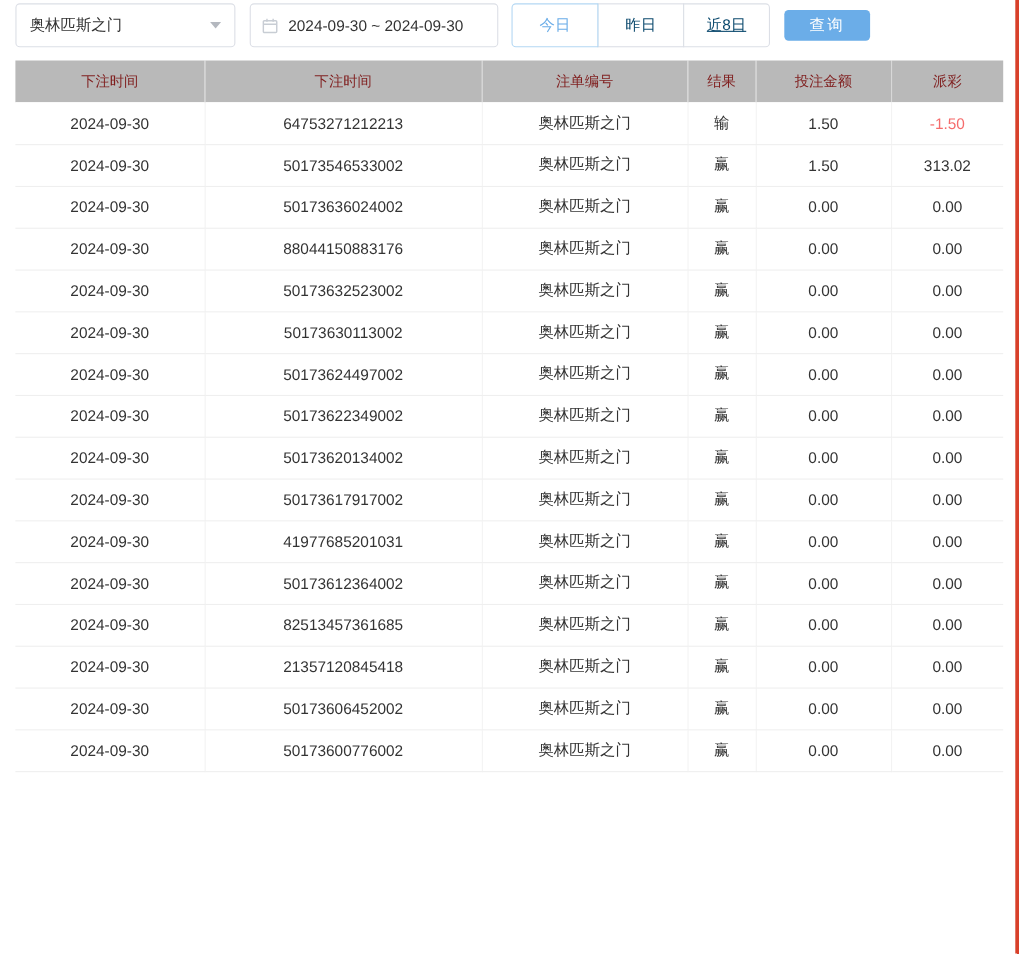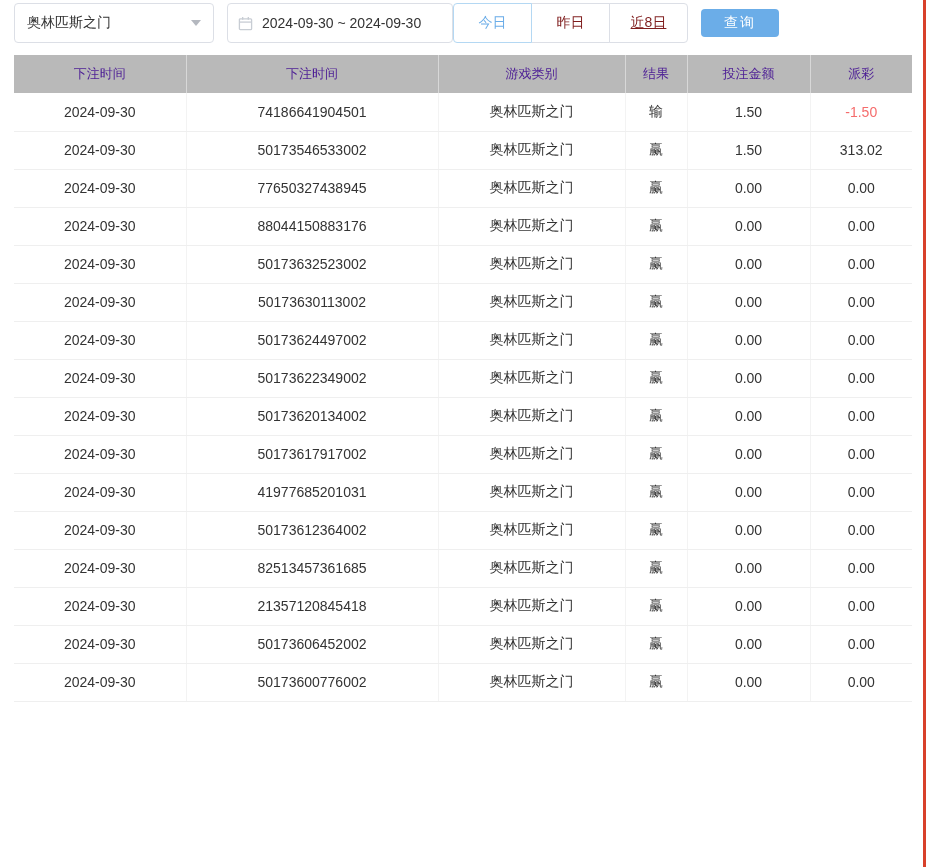--- a/index.html
+++ b/index.html
@@ -30,24 +30,24 @@
     display:flex;align-items:center;justify-content:space-between;
     padding:0 12px;font-size:14px;color:#333;cursor:pointer;background:#fff;
   }
   .caret-down{width:0;height:0;border-left:5px solid transparent;border-right:5px solid transparent;border-top:6px solid #b4b8bf;}
   .date-box{
     width:226px;height:40px;border:1px solid #dcdfe6;border-radius:4px;
     display:flex;align-items:center;padding:12px 10px;margin-left:13px;
     font-size:14px;color:#333;background:#fff;cursor:pointer;
   }
   .date-box .cal{margin-right:9px;display:flex;align-items:center;}
-  .btn-group{display:flex;}
+  .btn-group{display:flex;margin-left:12px;}
   .quick-btn{
     min-width:79px;height:40px;background:#fff;border:1px solid #dcdfe6;
-    color:#7f1d1d;font-size:14px;display:flex;align-items:center;justify-content:center;
+    color:#0c4a6e;font-size:14px;display:flex;align-items:center;justify-content:center;
     cursor:pointer;margin-left:-1px;padding:0 18px;position:relative;
   }
   .quick-btn:first-child{border-radius:4px 0 0 4px;margin-left:0;}
   .quick-btn:last-child{border-radius:0 4px 4px 0;text-decoration:underline;}
   .quick-btn.active{color:var(--accent);border-color:#b4d8f3;z-index:2;}
   .search-btn{
     margin-left:13px;width:78px;height:28px;background:var(--accent);
     color:#fff;border:none;border-radius:4px;font-size:14px;cursor:pointer;
     display:flex;align-items:center;justify-content:center;letter-spacing:2px;
   }
@@ -58,21 +58,21 @@
   .summary-table th,.summary-table td{
     height:40px;border:1px solid #e9e9eb;text-align:center;
     font-size:14px;font-weight:400;color:#333;
   }
   .summary-table th{background:#f0f0f2;}
   .summary-table td{background:#fff;}
 
   
   .bet-table{margin-top:12px;}
   .bet-table th{
-    height:38px;background:var(--table-header-bg);color:#4c1d95;
+    height:38px;background:var(--table-header-bg);color:#7f1d1d;
     font-size:13px;font-weight:400;text-align:center;
     border-right:1px solid rgba(255,255,255,0.45);
   }
   .bet-table th:last-child{border-right:none;}
   .bet-table td{
     height:38px;background:#fff;color:#333;font-size:14px;text-align:center;
     border-bottom:1px solid #efefef;border-right:1px solid #f3f3f3;
     overflow:hidden;white-space:nowrap;
   }
   .bet-table td:last-child{border-right:none;}
@@ -122,46 +122,46 @@
           <col style="width:252px">
           <col style="width:187px">
           <col style="width:62px">
           <col style="width:123px">
           <col style="width:102px">
       </colgroup>
       <thead>
         <tr>
           <th>下注时间</th>
           <th>下注时间</th>
-          <th>游戏类别</th>
+          <th>注单编号</th>
           <th>结果</th>
           <th>投注金额</th>
           <th>派彩</th>
         </tr>
       </thead>
       <tbody>
           <tr>
             <td>2024-09-30</td>
-            <td>74186641904501</td>
+            <td>64753271212213</td>
             <td>奥林匹斯之门</td>
             <td>输</td>
             <td>1.50</td>
             <td class="neg">-1.50</td>
           </tr>
           <tr>
             <td>2024-09-30</td>
             <td>50173546533002</td>
             <td>奥林匹斯之门</td>
             <td>赢</td>
             <td>1.50</td>
             <td>313.02</td>
           </tr>
           <tr>
             <td>2024-09-30</td>
-            <td>77650327438945</td>
+            <td>50173636024002</td>
             <td>奥林匹斯之门</td>
             <td>赢</td>
             <td>0.00</td>
             <td>0.00</td>
           </tr>
           <tr>
             <td>2024-09-30</td>
             <td>88044150883176</td>
             <td>奥林匹斯之门</td>
             <td>赢</td>

